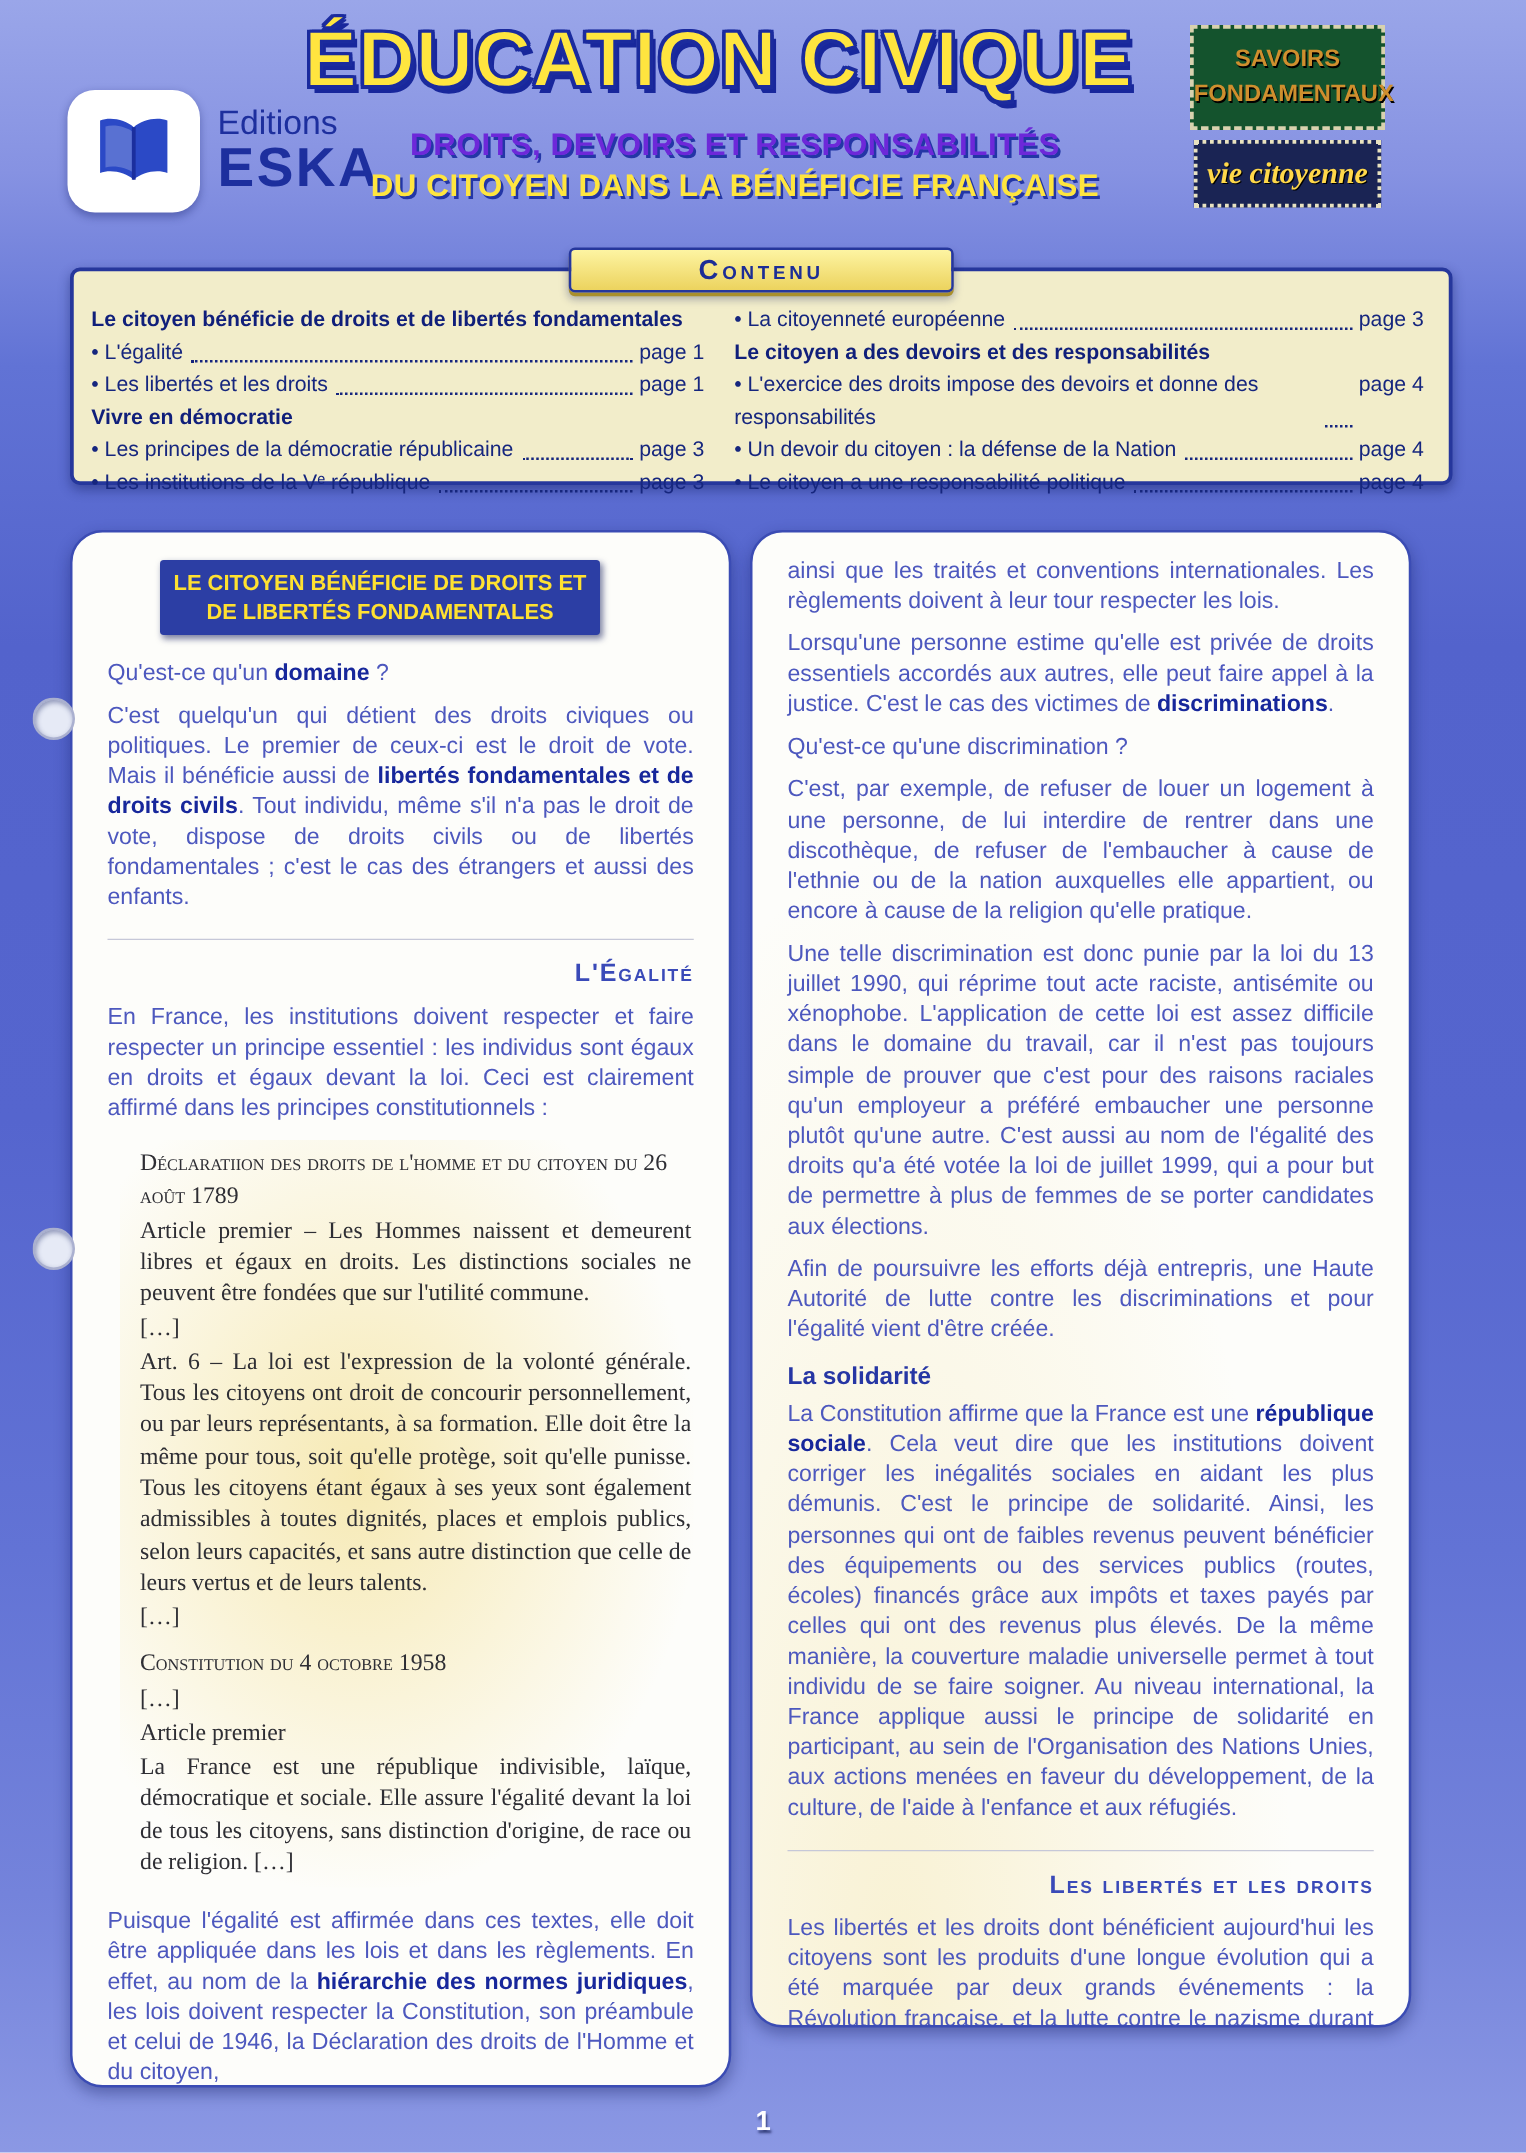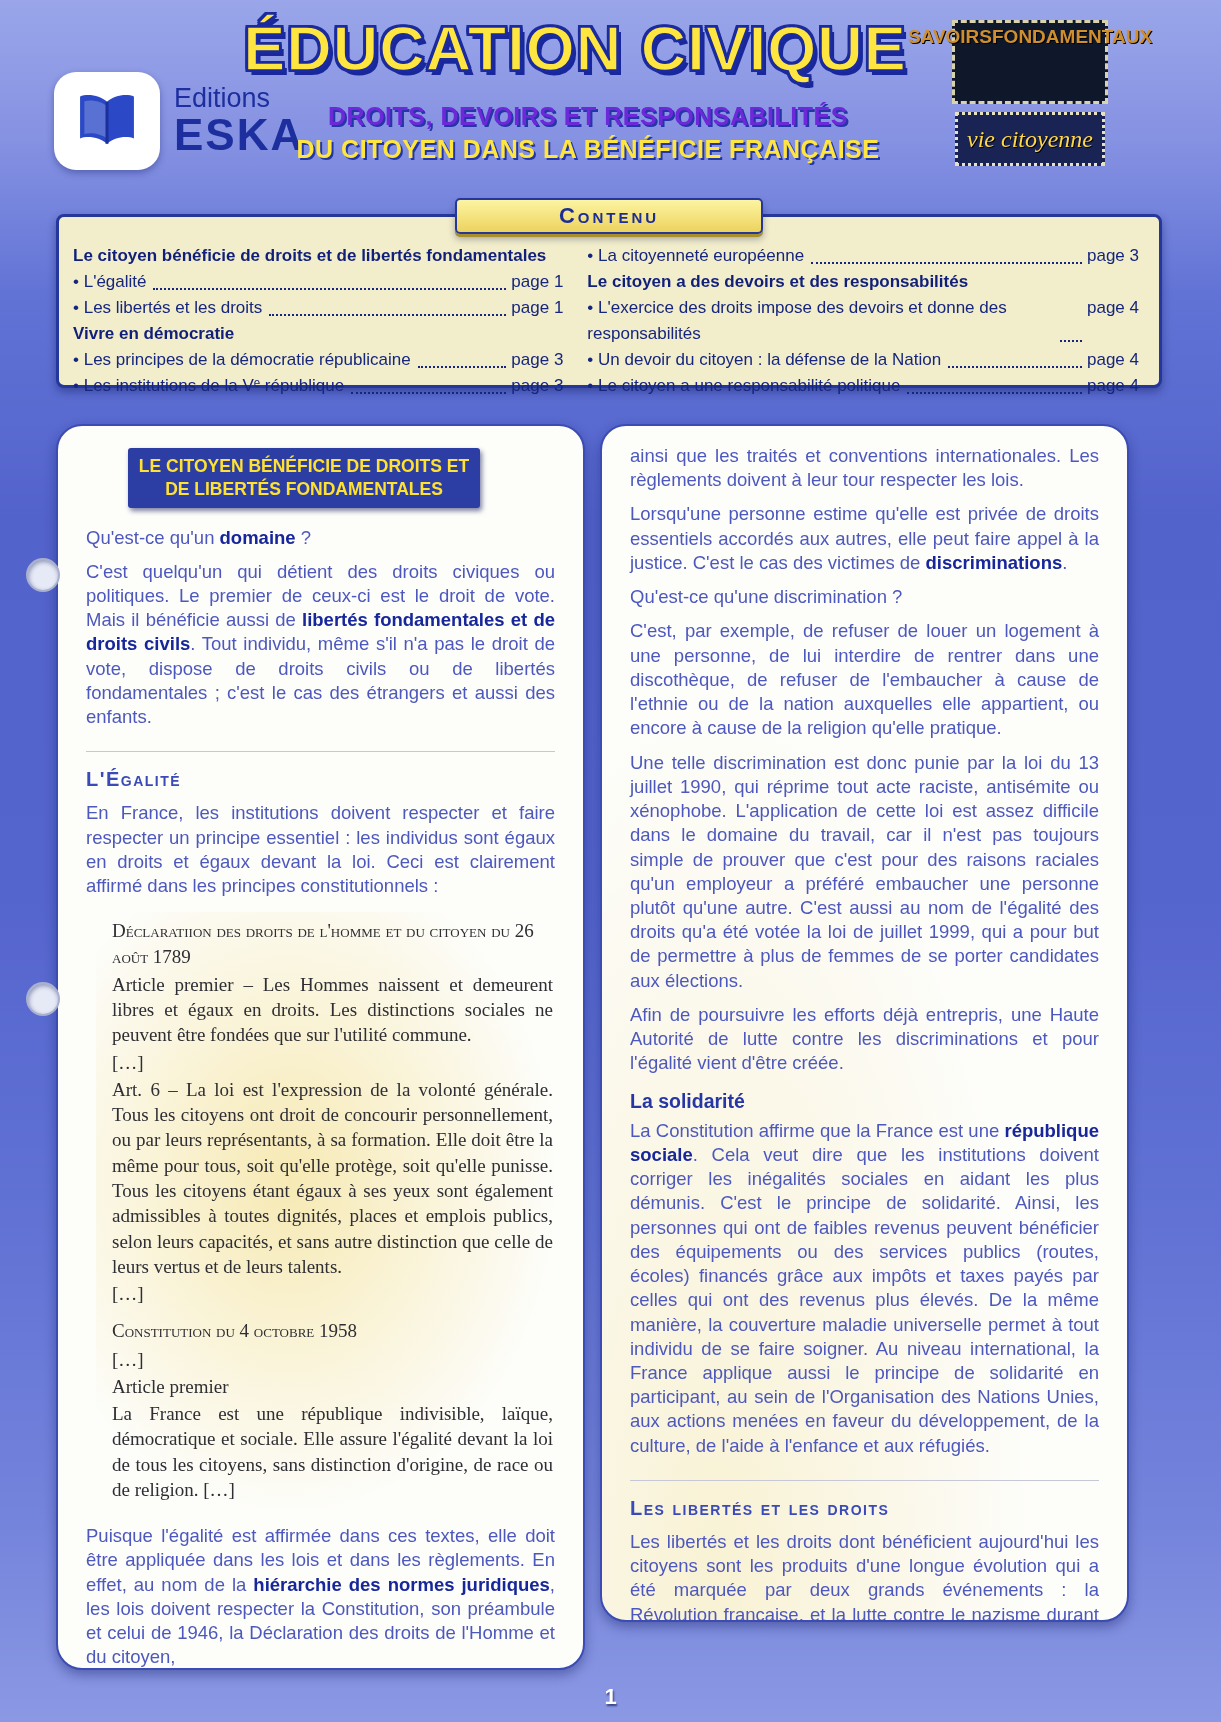--- a/index.html
+++ b/index.html
@@ -16,27 +16,27 @@
   .publisher .l1{font-size:27px;}
   .publisher .l2{font-size:44px;font-weight:700;letter-spacing:2px;}
   .main-title{position:absolute;left:205px;top:12px;width:740px;text-align:center;
     font-size:63px;font-weight:800;letter-spacing:1px;color:#ffe53f;
     -webkit-text-stroke:1.5px #1b2b9e;
     text-shadow:-2px -2px 0 #1b2b9e,2px -2px 0 #1b2b9e,-2px 2px 0 #1b2b9e,2px 2px 0 #1b2b9e,
       -2px 0 0 #1b2b9e,2px 0 0 #1b2b9e,0 -2px 0 #1b2b9e,0 2px 0 #1b2b9e,4px 5px 0 #18279c;}
   .subtitles{position:absolute;left:258px;top:102px;width:660px;text-align:center;font-weight:700;font-size:25px;letter-spacing:.5px;}
   .subtitles .s1{color:#6d28d9;text-shadow:2px 2px 0 #2336a6;}
   .subtitles .s2{color:#ffe53f;text-shadow:2px 2px 0 #2336a6;margin-top:4px;}
-  .series-badge{position:absolute;left:952px;top:20px;width:156px;height:84px;background:#0f172a;
+  .series-badge{position:absolute;left:952px;top:20px;width:156px;height:84px;background:#14532d;
     border:3px dashed #d8d2ae;box-sizing:border-box;color:#cf8f2e;font-weight:800;font-size:19px;
-    text-align:center;display:flex;justify-content:center;line-height:1.45;
+    text-align:center;display:flex;flex-direction:column;justify-content:center;line-height:1.45;
     text-shadow:1px 1px 0 #000;}
   .collection-badge{position:absolute;left:955px;top:112px;width:150px;height:54px;background:#1a2454;
     border:3px dotted #e8e2c0;box-sizing:border-box;color:#ffd84a;
-    font-family:"Liberation Serif",serif;font-style:italic;font-weight:400;font-size:24px;
+    font-family:"Liberation Serif",serif;font-style:italic;font-weight:700;font-size:24px;
     display:flex;align-items:center;justify-content:center;white-space:nowrap;text-shadow:1px 1px 0 #000;}
   
   .contenu{position:absolute;left:56px;top:214px;width:1106px;height:174px;background:#f2edca;
     border:3px solid #26379c;border-radius:8px;box-sizing:border-box;box-shadow:0 4px 9px rgba(18,28,95,.45);}
   .contenu-tab{position:absolute;left:50%;transform:translateX(-50%);top:-19px;width:308px;height:36px;
     background:linear-gradient(180deg,#fdf4a2,#ecd35e);border:2px solid #26379c;border-radius:5px;
     color:#1c2d96;font-weight:700;font-size:22px;font-variant:small-caps;letter-spacing:3px;
     display:flex;align-items:center;justify-content:center;box-shadow:0 3px 0 #a98f2c,0 5px 7px rgba(18,28,95,.35);box-sizing:border-box;}
   .contenu-cols{display:flex;gap:24px;padding:26px 20px 0 14px;}
   .toc-col-left{flex:0 0 46%;}
@@ -51,21 +51,21 @@
   .panel{background:#fdfdfa;border:2px solid #3b4cb4;border-radius:26px;box-sizing:border-box;
     padding:18px 28px 24px;flex:1;overflow:hidden;box-shadow:0 5px 12px rgba(18,28,95,.4);}
   .left-panel{height:1246px;}
   .right-panel{height:1198px;background:radial-gradient(ellipse at 22% 97%,rgba(240,220,140,.35),rgba(240,220,140,0) 55%),#fdfdfa;}
   .section-badge{width:352px;margin:4px 0 18px 42px;background:#2c3ea4;color:#ffe131;font-weight:700;
     font-size:17.5px;text-align:center;padding:7px 10px;border-radius:3px;line-height:1.3;
     box-shadow:2px 3px 5px rgba(18,28,90,.55);box-sizing:border-box;}
   .body{color:#4d58be;font-size:18.5px;line-height:1.31;margin:0 0 10px;}
   .just{text-align:justify;}
   .b{font-weight:700;color:#17279b;}
-  .rule-heading{border-top:1px solid #c6c8d8;padding-top:16px;margin:22px 0 10px;text-align:left;
+  .rule-heading{border-top:1px solid #c6c8d8;padding-top:16px;margin:22px 0 10px;text-align:right;
     color:#3a4ab8;font-weight:700;font-size:20px;font-variant:small-caps;letter-spacing:1.5px;}
   .subheading{color:#2636a4;font-weight:700;font-size:19.5px;margin:14px 0 6px;}
   .quote{font-family:"Liberation Serif",serif;color:#2e2e34;font-size:19px;line-height:1.33;
     margin:14px 0 14px 10px;padding:6px 2px 6px 16px;
     background:radial-gradient(ellipse at 42% 45%,rgba(240,214,110,.5),rgba(240,214,110,0) 72%);}
   .q-head{font-variant:small-caps;margin:12px 0 3px;}
   .q-head:first-child{margin-top:0;}
   .q-text{margin:2px 0;text-align:justify;}
   
   .hole{position:absolute;left:26px;width:30px;height:30px;border-radius:50%;background:#e6eaf6;

